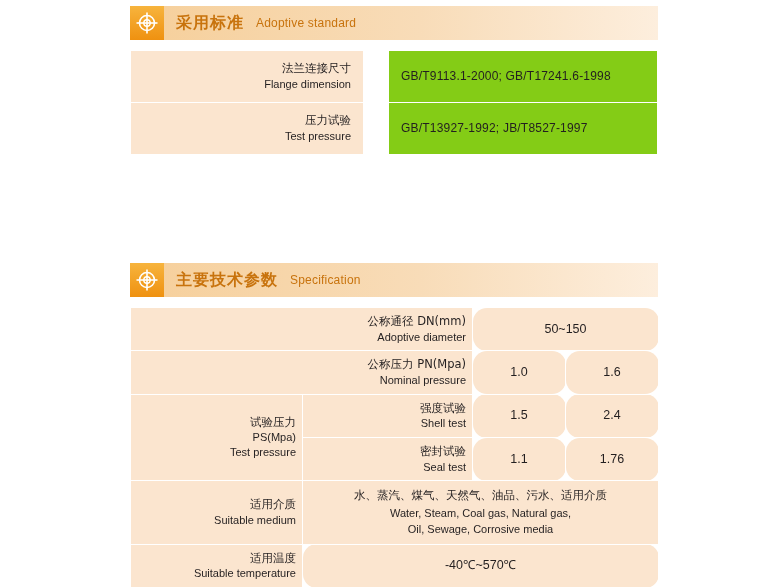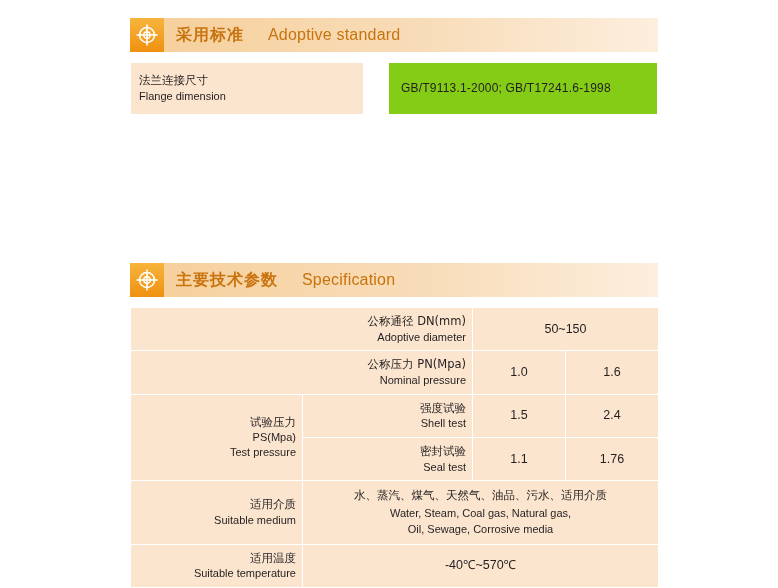--- a/index.html
+++ b/index.html
@@ -14,21 +14,21 @@
     color: #231f20;
     position: relative;
     overflow: hidden;
   }
 
   .section {
     position: absolute;
     left: 130px;
     width: 528px;
   }
-  #section-standard { top: 18px; }
+  #section-standard { top: 6px; }
   #section-spec { top: 263px; }
 
   
   .sec-header {
     display: flex;
     align-items: center;
     height: 34px;
     background: linear-gradient(to right, #f6cf9a 0%, #f8dcb8 55%, #fdeedd 100%);
     padding-left: 0;
   }
@@ -45,23 +45,23 @@
   .sec-icon svg { display: block; }
   .sec-title-cn {
     font-family: "DejaVu Sans", sans-serif;
     font-weight: bold;
     font-size: 16px;
     color: #c8730d;
     margin-left: 12px;
     letter-spacing: 1px;
   }
   .sec-title-en {
-    font-size: 16px;
+    font-size: 12px;
     color: #c8730d;
-    margin-left: 24px;
+    margin-left: 12px;
     letter-spacing: 0.2px;
   }
 
   
   table.grid {
     border-collapse: collapse;
     width: 528px;
     table-layout: fixed;
   }
   table.grid td {
@@ -76,20 +76,21 @@
     font-family: "DejaVu Sans", sans-serif;
     display: block;
     font-size: 11.5px;
   }
   .en { display: block; font-size: 11px; }
 
   
   #tbl-standard { margin-top: 10px; }
   #tbl-standard td.label {
     width: 212px;
+    text-align: right;
     padding-right: 12px;
     background: #fbe5cf;
   }
   #tbl-standard td.spacer {
     width: 8px;
     background: #ffffff;
     border: none;
   }
   #tbl-standard td.value {
     background: #84cc16;
@@ -101,20 +102,21 @@
 
   
   #tbl-spec { margin-top: 10px; }
   #tbl-spec td { padding: 6px 6px; }
   #tbl-spec td.hdr {
     text-align: right;
   }
   #tbl-spec td.val {
     text-align: center;
     font-size: 12.5px;
+    border-radius: 14px;
   }
   #tbl-spec td.media {
     text-align: center;
     font-size: 12px;
     line-height: 1.5;
   }
 </style>
 </head>
 <body>
 
@@ -136,20 +138,28 @@
   <table class="grid" id="tbl-standard">
     <tbody>
       <tr>
         <td class="label">
           <span class="cn">法兰连接尺寸</span>
           <span class="en">Flange dimension</span>
         </td>
         <td class="spacer"></td>
         <td class="value">GB/T9113.1-2000;  GB/T17241.6-1998</td>
       </tr>
+      <tr>
+        <td class="label">
+          <span class="cn">压力试验</span>
+          <span class="en">Test pressure</span>
+        </td>
+        <td class="spacer"></td>
+        <td class="value">GB/T13927-1992;  JB/T8527-1997</td>
+      </tr>
     </tbody>
   </table>
 </div>
 
 <div class="section" id="section-spec">
 
   <div class="sec-header">
     <div class="sec-icon">
       <svg width="24" height="24" viewBox="0 0 24 24">
         <circle cx="12" cy="12" r="7.5" fill="none" stroke="#ffffff" stroke-width="1.6"></circle>

